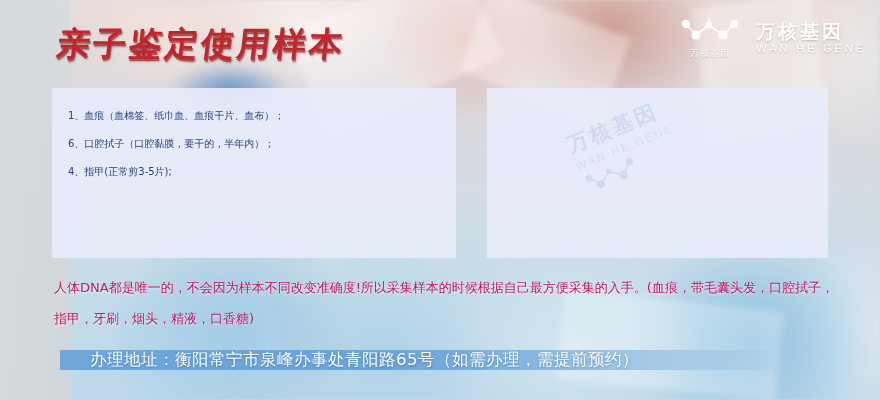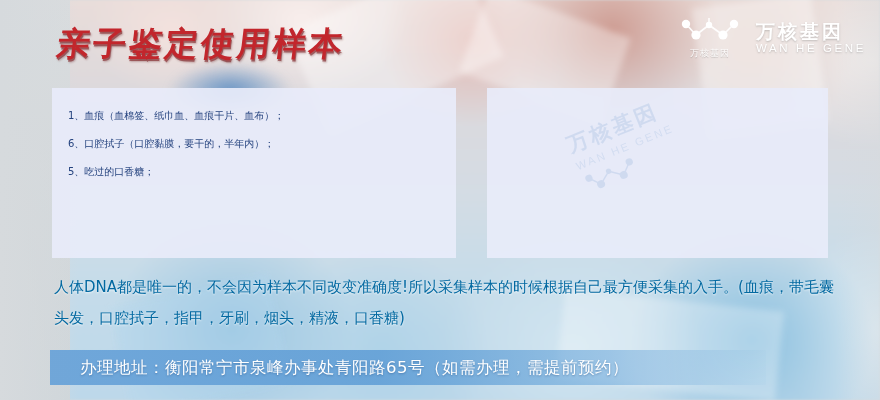--- a/index.html
+++ b/index.html
@@ -100,27 +100,27 @@
     transform:rotate(-22deg);opacity:.5;pointer-events:none;z-index:1;
   }
   .wm-cn{font-size:21px;font-weight:700;color:#b9cbe8;letter-spacing:3px;}
   .wm-en{font-size:11px;color:#bfd0ea;letter-spacing:2.4px;margin-top:2px;}
   .wm-icon{margin-top:2px;}
 
   
   .para{
     position:absolute;left:54px;top:272px;width:790px;
     font-family:"DejaVu Sans","Liberation Sans",sans-serif;
-    font-size:15px;line-height:31px;color:#0369a1;
+    font-size:13px;line-height:31px;color:#be185d;
     text-shadow:0 1px 2px rgba(255,255,255,.75);
   }
 
   
   .addr{
-    position:absolute;left:50px;top:350px;width:716px;height:35px;
+    position:absolute;left:60px;top:350px;width:716px;height:20px;
     background:linear-gradient(90deg,
         rgba(104,162,216,.92) 0%,
         rgba(96,158,214,.88) 46%,
         rgba(104,166,218,.55) 78%,
         rgba(118,178,224,.05) 100%);
     display:flex;align-items:center;
   }
   .addr span{
     font-family:"DejaVu Sans","Liberation Sans",sans-serif;
     font-size:16.5px;color:#ffffff;letter-spacing:.5px;padding-left:30px;
@@ -169,21 +169,21 @@
     <div class="brand-text">
       <div class="brand-cn">万核基因</div>
       <div class="brand-en">WAN HE GENE</div>
     </div>
   </div>
 
   <div class="panel panel-left">
     <ol>
       <li>1、血痕（血棉签、纸巾血、血痕干片、血布）；</li>
       <li>6、口腔拭子（口腔黏膜，要干的，半年内）；</li>
-      <li>5、吃过的口香糖；</li>
+      <li>4、指甲(正常剪3-5片);</li>
     </ol>
   </div>
 
   <div class="panel panel-right">
     <div class="wm">
       <div class="wm-cn">万核基因</div>
       <div class="wm-en">WAN HE GENE</div>
       <svg class="wm-icon" width="58" height="26" viewBox="0 0 64 28">
         <g stroke="#b9cbe8" stroke-width="1.6" fill="none">
           <line x1="8" y1="8" x2="18" y2="19"></line>

